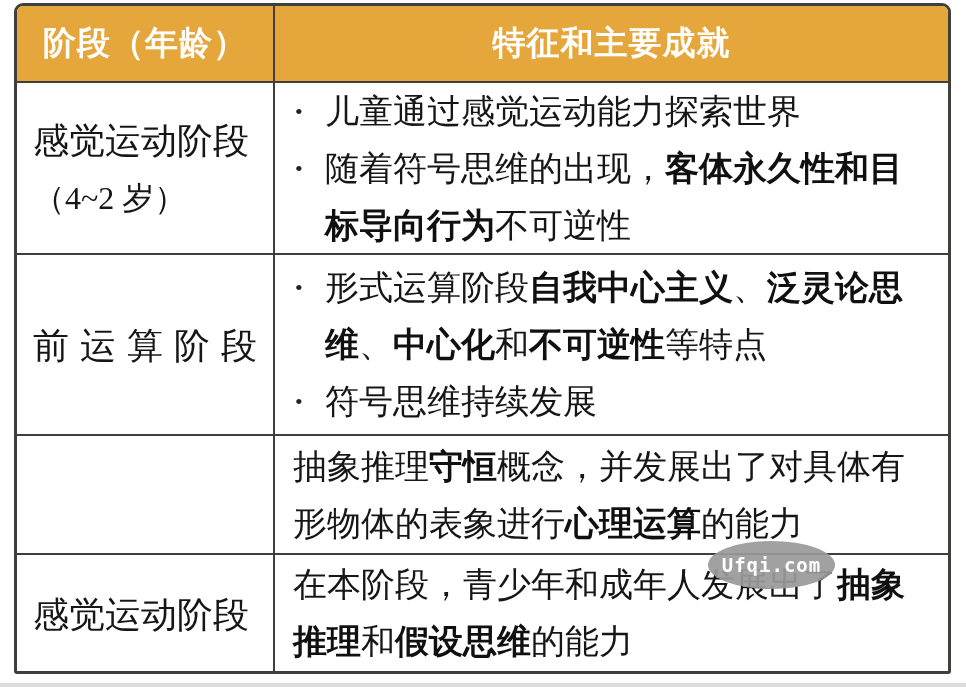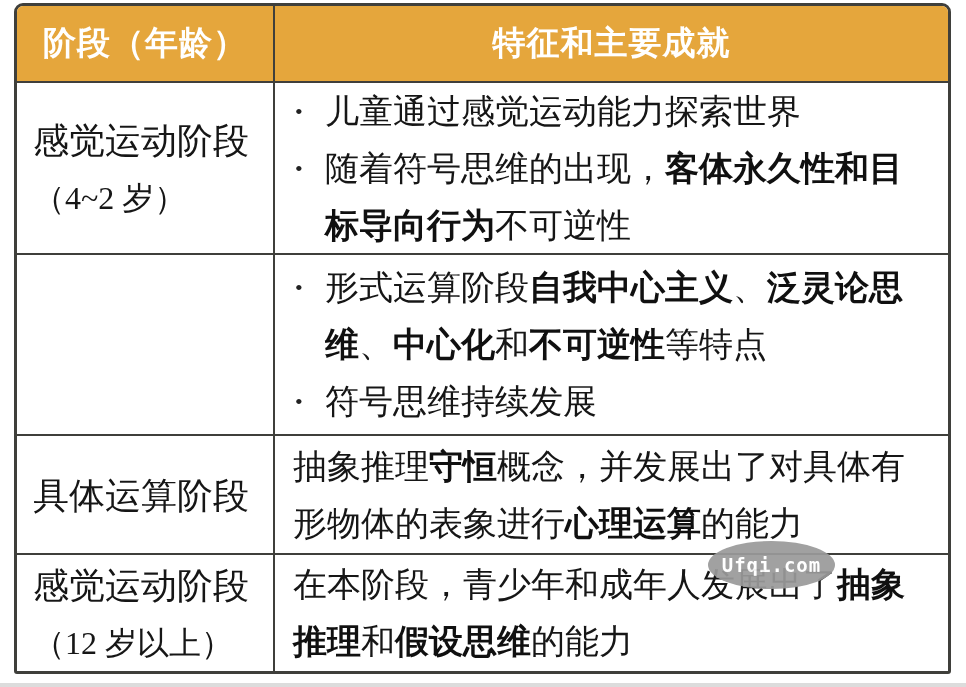--- a/index.html
+++ b/index.html
@@ -125,38 +125,37 @@
           <div class="bullet-line">
             <span class="bullet-mark">•</span>
             <span class="bullet-text"><span class="seg">儿童通过感觉运动能力探索世界</span></span>
           </div>
           <div class="bullet-line">
             <span class="bullet-mark">•</span>
             <span class="bullet-text"><span class="seg">随着符号思维的出现，</span><span class="seg-bold">客体永久性和目标导向行为</span><span class="seg">不可逆性</span></span>
           </div>
         </div></div>
       <div class="row"><div class="cell c1 left-cell">
+          <div class="stage-name justify">前运算阶段</div>
         </div><div class="cell right-cell">
           <div class="bullet-line">
             <span class="bullet-mark">•</span>
             <span class="bullet-text"><span class="seg">形式运算阶段</span><span class="seg-bold">自我中心主义</span><span class="seg">、</span><span class="seg-bold">泛灵论思维</span><span class="seg">、</span><span class="seg-bold">中心化</span><span class="seg">和</span><span class="seg-bold">不可逆性</span><span class="seg">等特点</span></span>
           </div>
           <div class="bullet-line">
             <span class="bullet-mark">•</span>
             <span class="bullet-text"><span class="seg">符号思维持续发展</span></span>
           </div>
         </div></div>
       <div class="row"><div class="cell c1 left-cell">
-          <div class="stage-name">具体运算阶段</div>
         </div><div class="cell right-cell">
           <div class="para"><span class="seg">抽象推理</span><span class="seg-bold">守恒</span><span class="seg">概念，并发展出了对具体有形物体的表象进行</span><span class="seg-bold">心理运算</span><span class="seg">的能力</span></div>
         </div></div>
       <div class="row"><div class="cell c1 left-cell">
           <div class="stage-name">感觉运动阶段</div>
-          <div class="stage-age">（12 岁以上）</div>
         </div><div class="cell right-cell">
           <div class="para"><span class="seg">在本阶段，青少年和成年人发展出了</span><span class="seg-bold">抽象推理</span><span class="seg">和</span><span class="seg-bold">假设思维</span><span class="seg">的能力</span></div>
         </div></div>
     </div>
 
   <div class="watermark">
     <span>Ufqi.com</span>
   </div>
 
   <div class="bottom-strip"></div>

